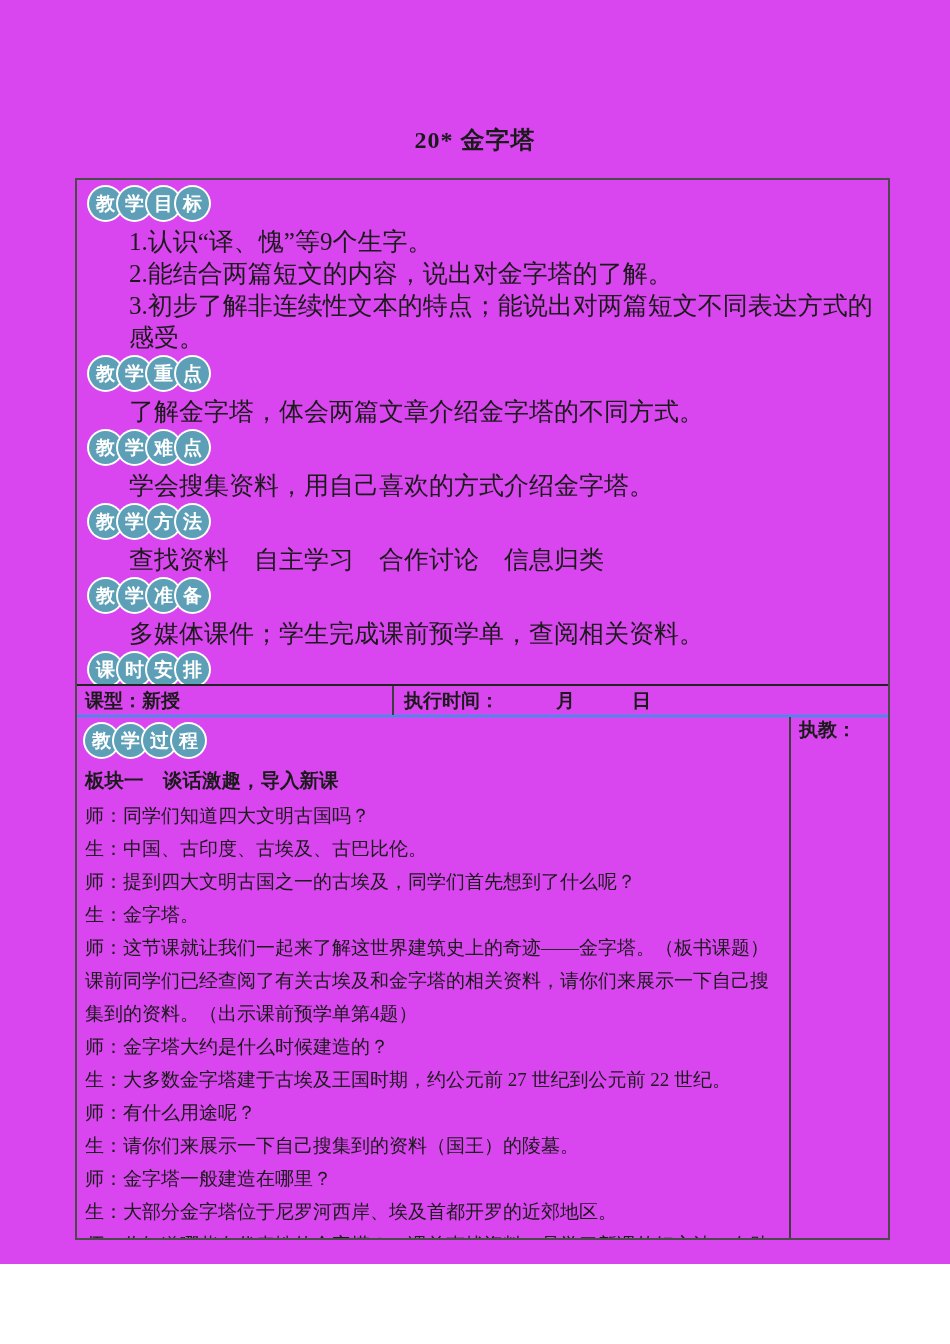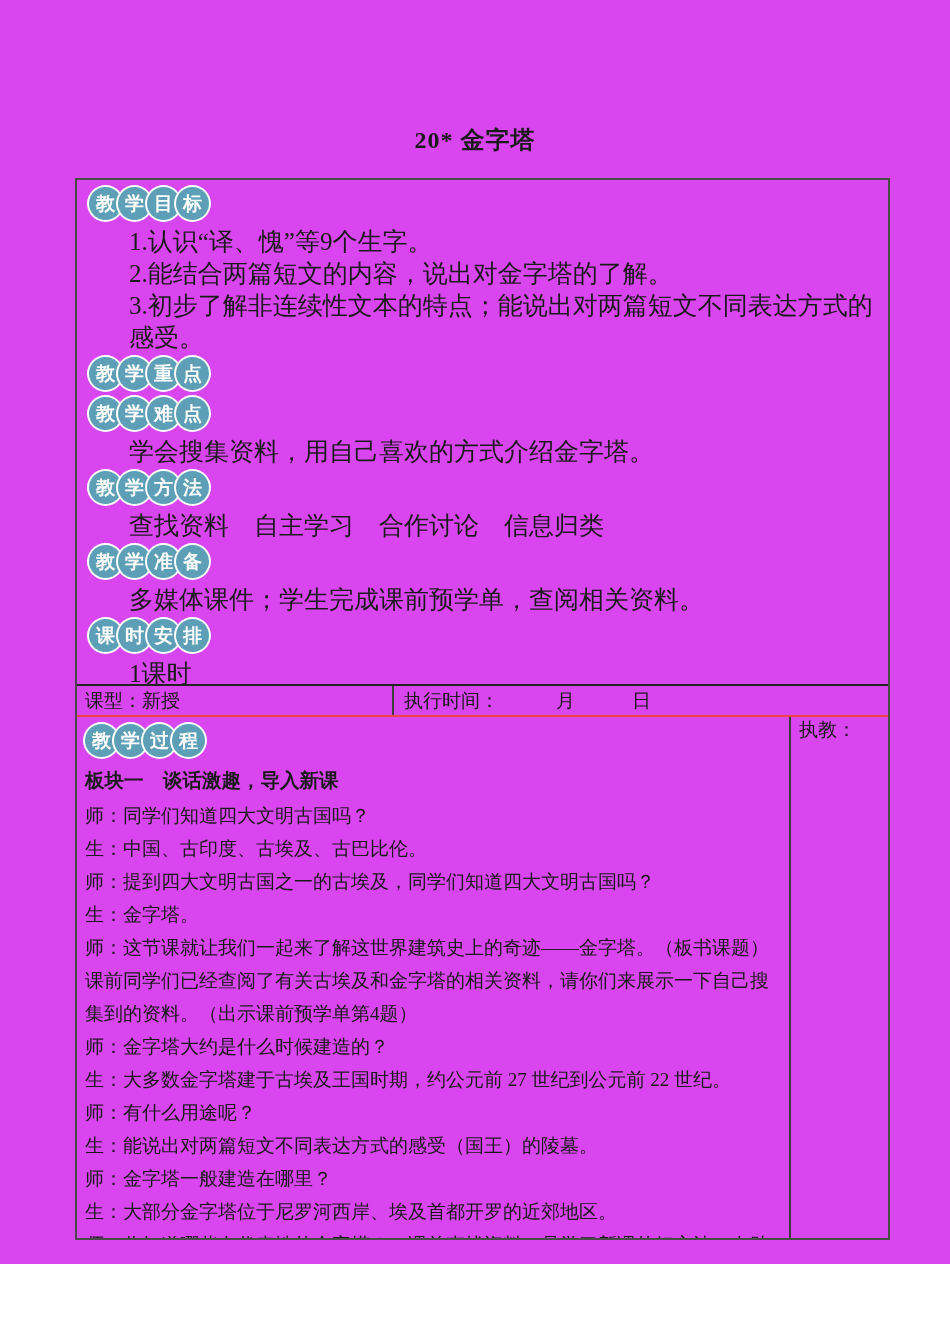--- a/index.html
+++ b/index.html
@@ -36,23 +36,23 @@
   .cell { box-sizing: border-box; }
   .cell-top {
     height: 504px;
     padding: 4px 12px 0 12px;
     overflow: hidden;
   }
   .row-info {
     display: flex;
     height: 33px;
     border-top: 2px solid #232323;
-    border-bottom: 2px solid #ef4444;
+    border-bottom: 2px solid #0ea5e9;
     box-sizing: border-box;
-    font-weight: normal;
+    font-weight: bold;
     font-size: 19px;
     text-align: right;
   }
   .row-info .cell { display: flex; align-items: center; white-space: pre; }
   .cell-course  { width: 315px; padding-left: 8px; }
   .cell-time    { width: 397px; padding-left: 10px; border-left: 2px solid #3d3d3d; }
   .cell-teacher { flex: 1; padding-left: 8px; border-left: 2px solid #3d3d3d; margin-top: 44px; }
   .row-process {
     flex: 1;
     display: flex;
@@ -131,20 +131,21 @@
       <p class="section-line">1.认识“译、愧”等9个生字。</p>
       <p class="section-line">2.能结合两篇短文的内容，说出对金字塔的了解。</p>
       <p class="section-line">3.初步了解非连续性文本的特点；能说出对两篇短文不同表达方式的感受。</p>
 
       <div class="badge">
           <span class="badge-circle" style="background: rgb(93, 159, 182); color: rgb(255, 255, 255);">教</span>
           <span class="badge-circle" style="background: rgb(93, 159, 182); color: rgb(255, 255, 255);">学</span>
           <span class="badge-circle" style="background: rgb(93, 159, 182); color: rgb(255, 255, 255);">重</span>
           <span class="badge-circle" style="background: rgb(93, 159, 182); color: rgb(255, 255, 255);">点</span>
         </div>
+      <p class="section-line">了解金字塔，体会两篇文章介绍金字塔的不同方式。</p>
 
       <div class="badge">
           <span class="badge-circle" style="background: rgb(93, 159, 182); color: rgb(255, 255, 255);">教</span>
           <span class="badge-circle" style="background: rgb(93, 159, 182); color: rgb(255, 255, 255);">学</span>
           <span class="badge-circle" style="background: rgb(93, 159, 182); color: rgb(255, 255, 255);">难</span>
           <span class="badge-circle" style="background: rgb(93, 159, 182); color: rgb(255, 255, 255);">点</span>
         </div>
       <p class="section-line">学会搜集资料，用自己喜欢的方式介绍金字塔。</p>
 
       <div class="badge">
@@ -188,27 +189,27 @@
       <div class="cell cell-process">
         <div class="badge">
             <span class="badge-circle" style="background: rgb(93, 159, 182); color: rgb(255, 255, 255);">教</span>
             <span class="badge-circle" style="background: rgb(93, 159, 182); color: rgb(255, 255, 255);">学</span>
             <span class="badge-circle" style="background: rgb(93, 159, 182); color: rgb(255, 255, 255);">过</span>
             <span class="badge-circle" style="background: rgb(93, 159, 182); color: rgb(255, 255, 255);">程</span>
           </div>
         <p class="block-heading">板块一　谈话激趣，导入新课</p>
         <p class="dialogue-line">师：同学们知道四大文明古国吗？</p>
         <p class="dialogue-line">生：中国、古印度、古埃及、古巴比伦。</p>
-        <p class="dialogue-line">师：提到四大文明古国之一的古埃及，同学们知道四大文明古国吗？</p>
+        <p class="dialogue-line">师：提到四大文明古国之一的古埃及，同学们首先想到了什么呢？</p>
         <p class="dialogue-line">生：金字塔。</p>
         <p class="dialogue-line">师：这节课就让我们一起来了解这世界建筑史上的奇迹——金字塔。（板书课题）课前同学们已经查阅了有关古埃及和金字塔的相关资料，请你们来展示一下自己搜集到的资料。（出示课前预学单第4题）</p>
         <p class="dialogue-line">师：金字塔大约是什么时候建造的？</p>
         <p class="dialogue-line">生：大多数金字塔建于古埃及王国时期，约公元前 27 世纪到公元前 22 世纪。</p>
         <p class="dialogue-line">师：有什么用途呢？</p>
-        <p class="dialogue-line">生：能说出对两篇短文不同表达方式的感受（国王）的陵墓。</p>
+        <p class="dialogue-line">生：请你们来展示一下自己搜集到的资料（国王）的陵墓。</p>
         <p class="dialogue-line">师：金字塔一般建造在哪里？</p>
         <p class="dialogue-line">生：大部分金字塔位于尼罗河西岸、埃及首都开罗的近郊地区。</p>
         <p class="dialogue-line">师：你知道哪些有代表性的金字塔？，课前查找资料，是学习新课的好方法，有助</p>
       </div>
       <div class="cell cell-notes"></div>
     </div>
 
   </div>
 </div>
 

